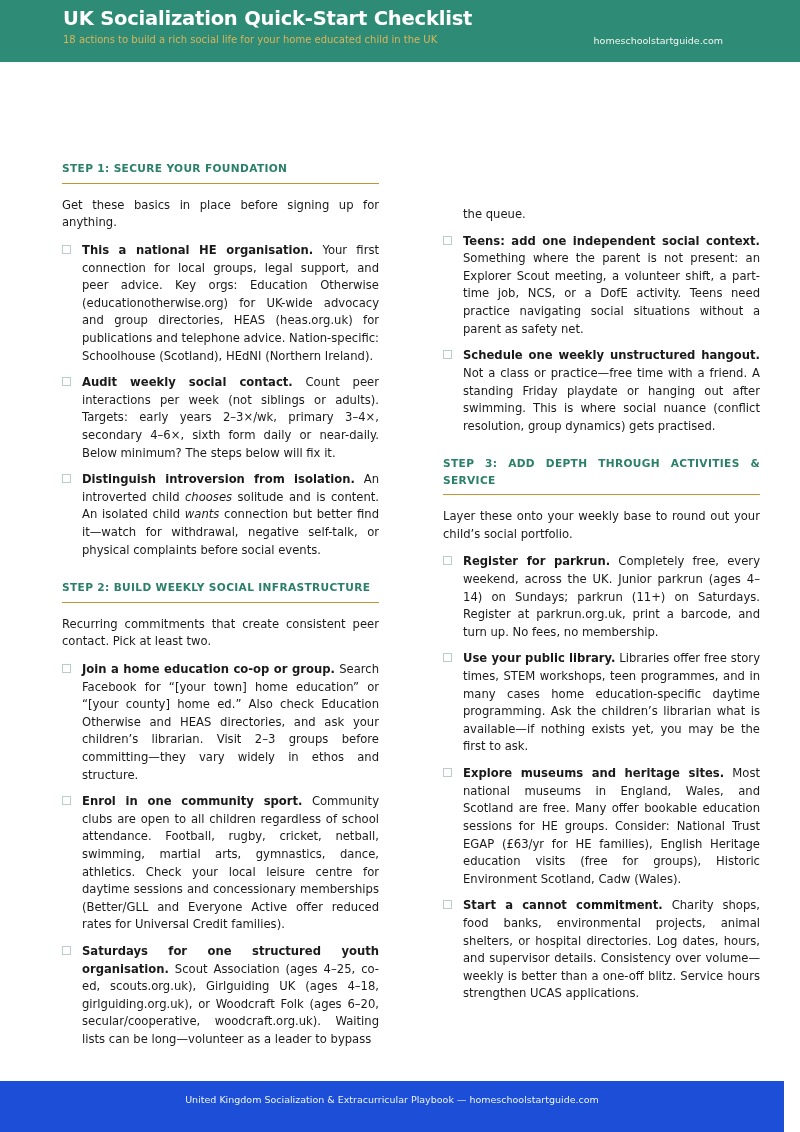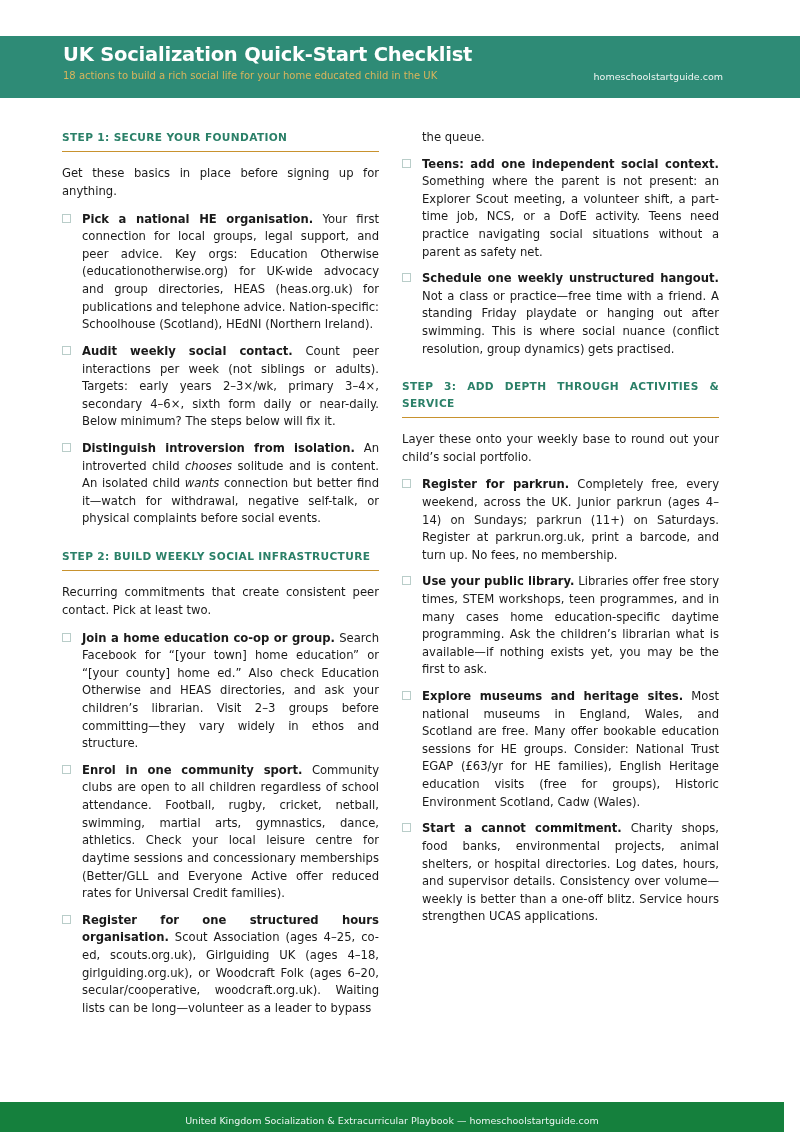--- a/index.html
+++ b/index.html
@@ -15,21 +15,20 @@
     position: relative;
     overflow: hidden;
   }
 
   
   .header-band {
     background: #2e8b76;
     height: 62px;
     padding: 0;
     position: relative;
-    margin-top: 36px;
   }
   .header-inner {
     position: absolute;
     left: 63px;
     right: 24px;
     top: 0;
     height: 62px;
   }
   .header-title {
     position: absolute;
@@ -66,21 +65,22 @@
     right: 0;
     bottom: 43px;
   }
   .columns {
     position: absolute;
     left: 62px;
     right: 61px;
     top: 67px;
     bottom: 0;
     display: flex;
-    gap: 23px;
+    gap: 64px;
+    align-items: center;
   }
   .col {
     width: 317px;
     flex: 0 0 317px;
   }
 
   
   .section-head {
     color: #2b8068;
     font-size: 10.6px;
@@ -153,22 +153,22 @@
   .step-gap {
     height: 11px;
   }
 
   
   .footer-band {
     position: absolute;
     left: 0;
     right: 16px;
     bottom: 0;
-    height: 30px;
-    background: #15803d;
+    height: 51px;
+    background: #1d4ed8;
   }
   .footer-text {
     position: absolute;
     left: 0;
     right: 0;
     top: 13px;
     text-align: center;
     color: #eaf4f0;
     font-size: 9.5px;
   }
@@ -188,21 +188,21 @@
   <div class="columns">
 
     <div class="col">
 
       <div class="section-head">STEP 1: SECURE YOUR FOUNDATION</div>
       <div class="section-rule"></div>
       <p class="intro">Get these basics in place before signing up for anything.</p>
 
       <div class="check-item">
         <span class="checkbox"></span>
-        <span class="item-title">Pick a national HE organisation.</span>
+        <span class="item-title">This a national HE organisation.</span>
         <span class="item-body">Your first connection for local groups, legal support, and peer advice.  Key orgs: Education Otherwise (educationotherwise.org) for UK-wide advocacy and group directories, HEAS (heas.org.uk) for publications and telephone advice.   Nation-specific:   Schoolhouse (Scotland),   HEdNI (Northern Ireland).</span>
       </div>
 
       <div class="check-item">
         <span class="checkbox"></span>
         <span class="item-title">Audit weekly social contact.</span>
         <span class="item-body">Count peer interactions per week (not siblings or adults). Targets:  early years 2–3×/wk, primary 3–4×, secondary 4–6×, sixth form daily or near-daily. Below minimum? The steps below will fix it.</span>
       </div>
 
       <div class="check-item">
@@ -224,21 +224,21 @@
       </div>
 
       <div class="check-item">
         <span class="checkbox"></span>
         <span class="item-title">Enrol in one community sport.</span>
         <span class="item-body">Community clubs are open to all children regardless of school attendance.   Football, rugby, cricket, netball, swimming, martial arts, gymnastics, dance, athletics.   Check your local leisure centre for daytime sessions and concessionary memberships (Better/GLL and Everyone Active offer reduced rates for Universal Credit families).</span>
       </div>
 
       <div class="check-item">
         <span class="checkbox"></span>
-        <span class="item-title">Register for one structured hours organisation.</span>
+        <span class="item-title">Saturdays for one structured youth organisation.</span>
         <span class="item-body">Scout Association (ages 4–25, co-ed, scouts.org.uk), Girlguiding UK (ages 4–18, girlguiding.org.uk), or Woodcraft Folk (ages 6–20, secular/cooperative, woodcraft.org.uk).  Waiting lists can be long—volunteer as a leader to bypass</span>
       </div>
 
     </div>
 
     <div class="col">
 
       <p class="orphan">the queue.</p>
 
       <div class="check-item">

